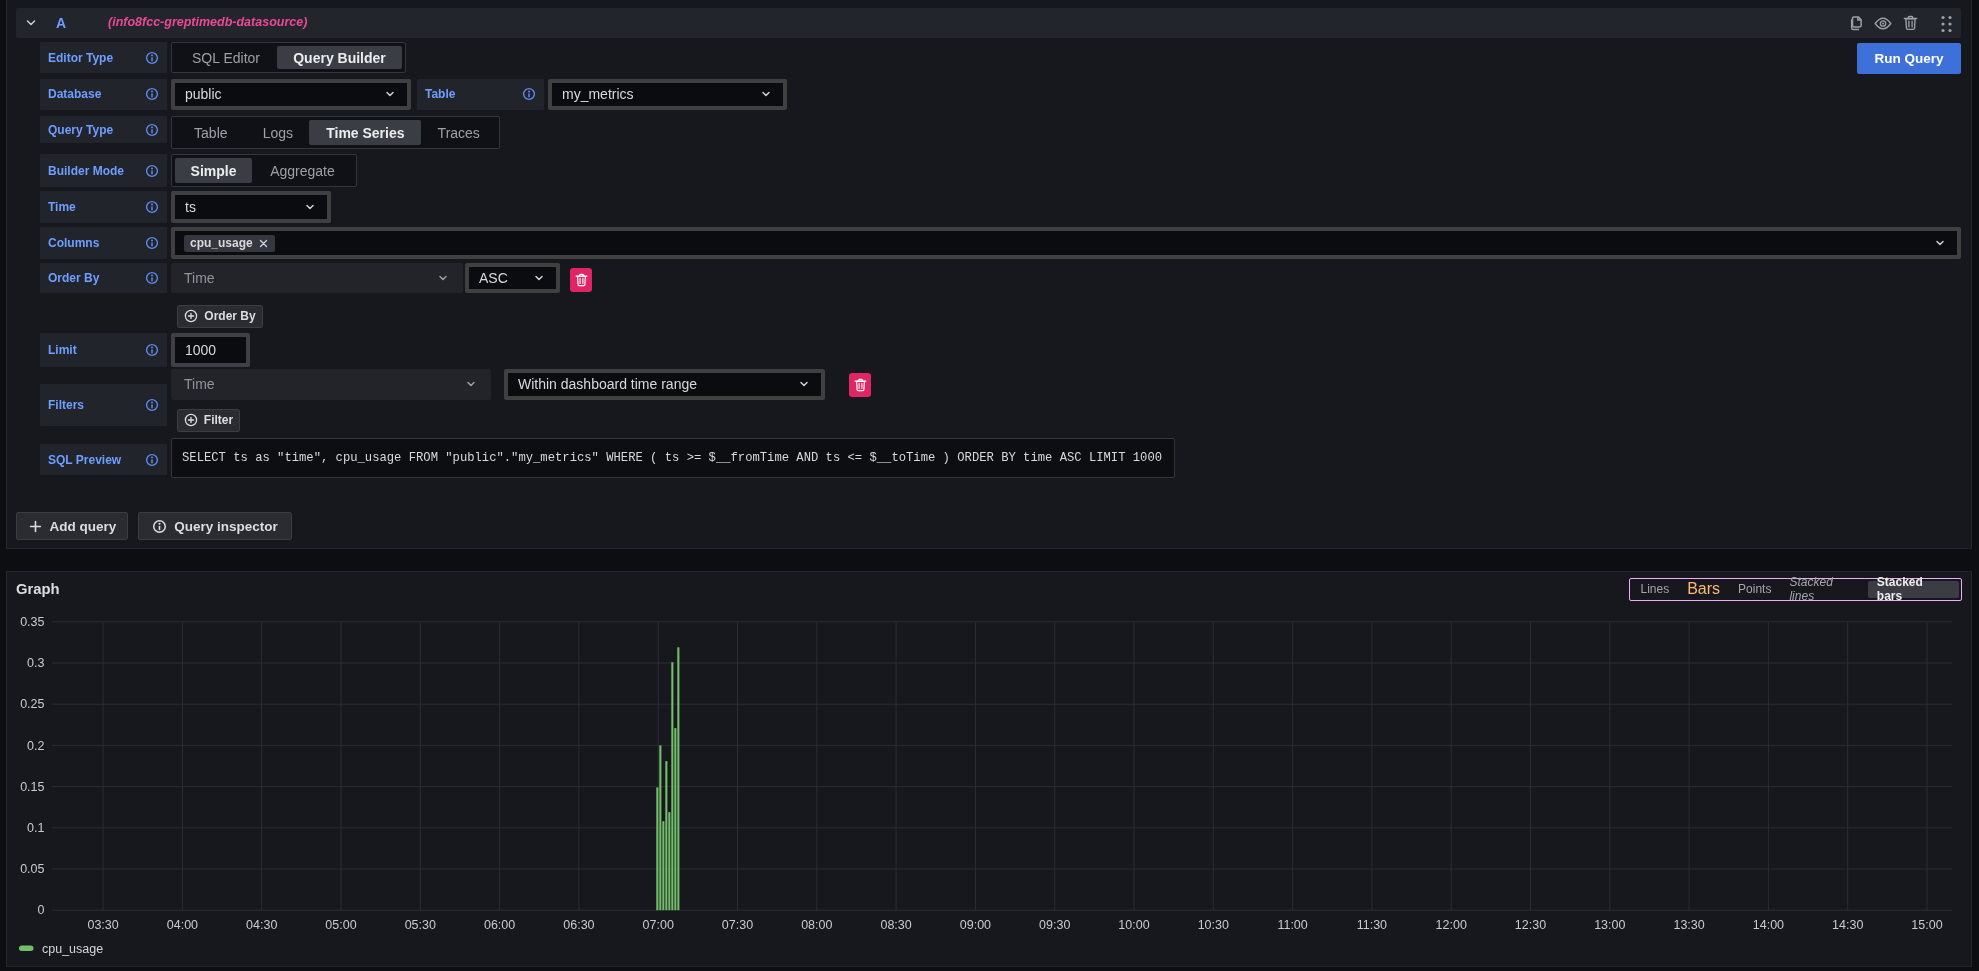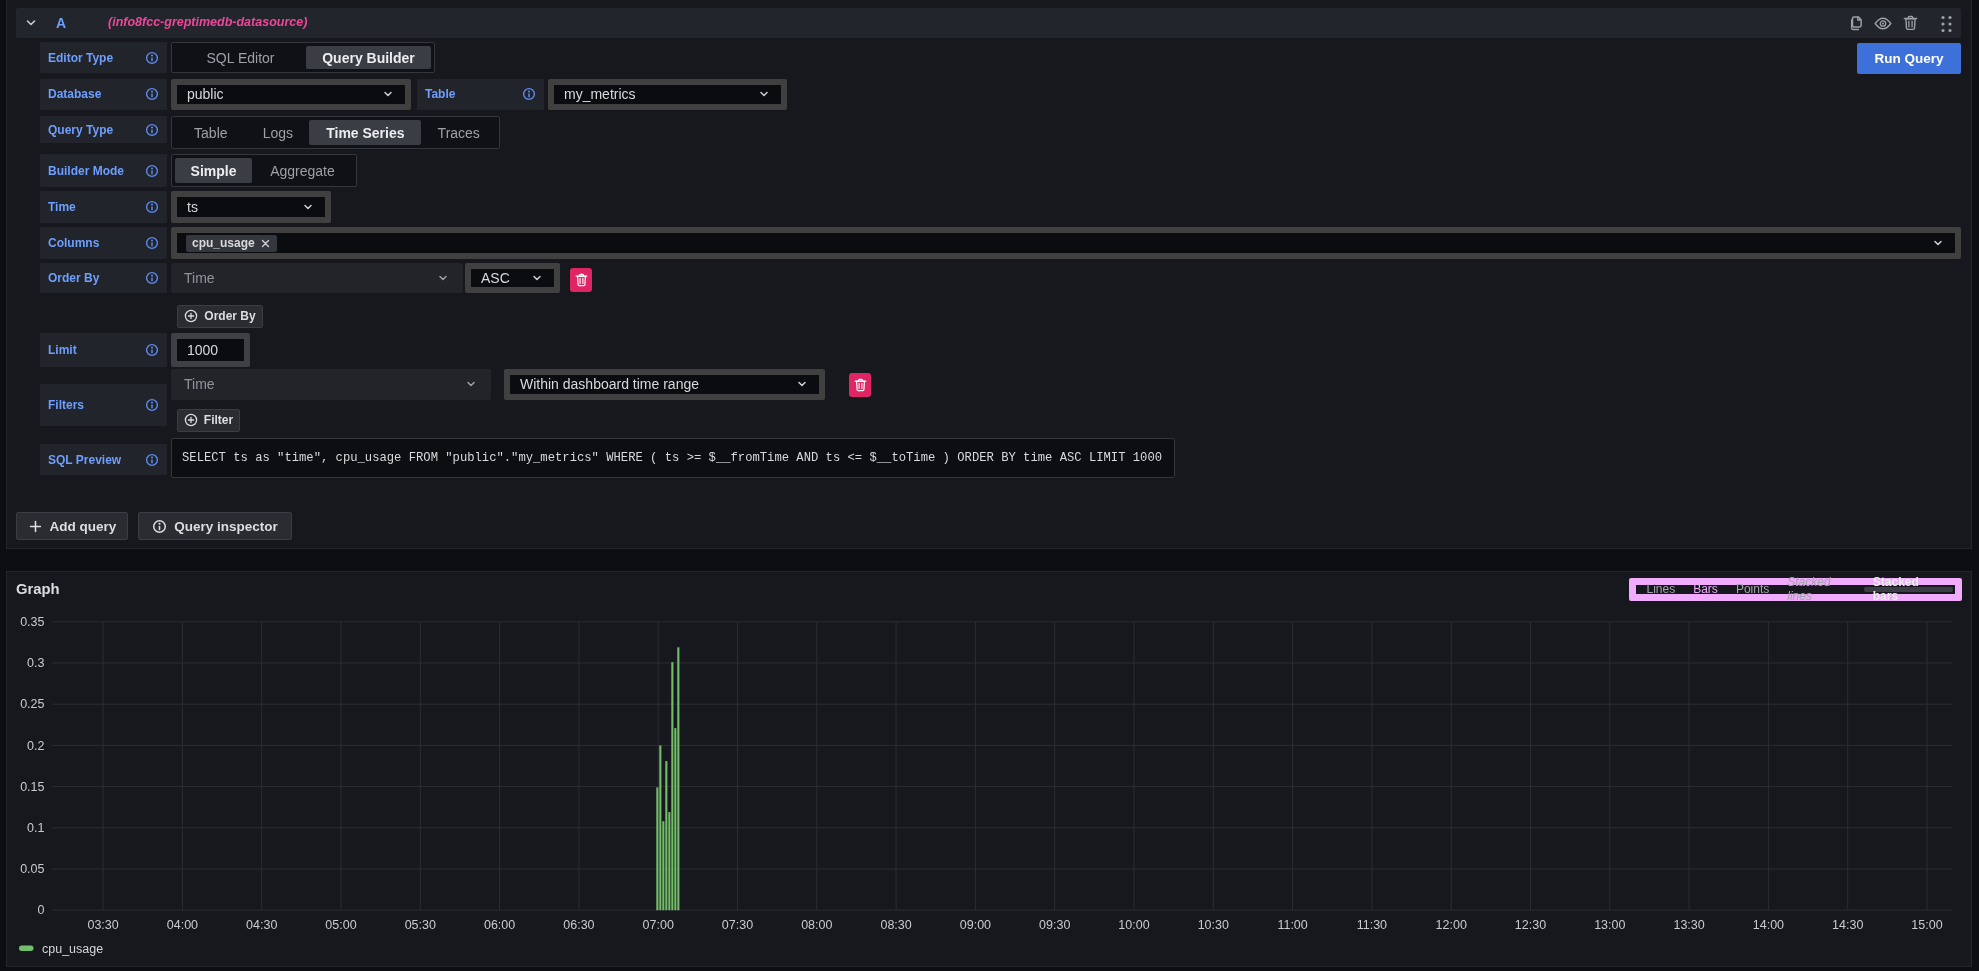--- a/index.html
+++ b/index.html
@@ -4,21 +4,21 @@
 <style>
   * { margin:0; padding:0; box-sizing:border-box; }
   html,body { width:1979px; height:971px; background:#0d0e12; font-family:"Liberation Sans", sans-serif; overflow:hidden; }
   .abs { position:absolute; }
   #stage { position:relative; width:1979px; height:971px; }
   .panel { position:absolute; background:#16181d; border:1px solid #24262c; }
   .lblbox { position:absolute; left:40px; width:127px; background:#21242b; border-radius:1px;
             display:flex; align-items:center; padding:0 8px; }
   .lblbox .t { color:#6e9fff; font-size:12px; font-weight:700; }
   .lblbox svg { margin-left:auto; }
-  .sel { position:absolute; background:#0b0c0f; border:6px solid #404040; border-radius:2px;
+  .sel { position:absolute; background:#0b0c0f; border:4px solid #404040; border-radius:2px;
          display:flex; align-items:center; padding:0 10px; color:#d8d9da; font-size:14px; }
   .chev { margin-left:auto; }
   .seldis { position:absolute; background:#22242a; border:1px solid #22242a; border-radius:2px;
             display:flex; align-items:center; padding:0 12px; color:#92949c; font-size:14px; }
   .rgroup { position:absolute; background:#101116; border:1px solid #33363c; border-radius:2px;
             display:flex; align-items:stretch; padding:3px; }
   .ritem { display:flex; align-items:center; padding:0 16px; color:#9da0a7; font-size:14px; border-radius:2px; }
   .ritem.on { background:#3a3d44; color:#ecedef; font-weight:700; }
   .btn2 { position:absolute; background:#2a2c32; border:1px solid #3a3d44; border-radius:2px; display:flex; align-items:center;
           justify-content:center; color:#dcdde0; font-size:12px; font-weight:700; gap:6px; }
@@ -68,21 +68,21 @@
   <div class="abs" style="left:1857px; top:43px; width:104px; height:31px; background:#3d71d9; border-radius:2px; display:flex; align-items:center; justify-content:center; color:#ffffff; font-size:13.5px; font-weight:700;">Run Query</div>
   <div id="rows">
 <div class="lblbox" style="top:42px; height:31px;">
         <span class="t">Editor Type</span>
         <svg width="14" height="14" viewBox="0 0 14 14">
           <circle cx="7" cy="7" r="5.4" fill="none" stroke="#5e8bef" stroke-width="1.4"></circle>
           <circle cx="7" cy="4.4" r="1" fill="#5e8bef"></circle>
           <rect x="6.25" y="6.2" width="1.5" height="4.3" rx="0.7" fill="#5e8bef"></rect>
         </svg>
       </div>
-<div class="rgroup" style="left:171px; top:42px; width:264px; height:31px;">
+<div class="rgroup" style="left:171px; top:42px; width:235px; height:31px;">
 <div class="ritem" style="flex:1; justify-content:center;">SQL Editor</div>
 <div class="ritem on" style="justify-content:center; width:125px;">Query Builder</div>
       </div>
 <div class="lblbox" style="top:78.5px; height:31.5px;">
         <span class="t">Database</span>
         <svg width="14" height="14" viewBox="0 0 14 14">
           <circle cx="7" cy="7" r="5.4" fill="none" stroke="#5e8bef" stroke-width="1.4"></circle>
           <circle cx="7" cy="4.4" r="1" fill="#5e8bef"></circle>
           <rect x="6.25" y="6.2" width="1.5" height="4.3" rx="0.7" fill="#5e8bef"></rect>
         </svg>
@@ -232,23 +232,23 @@
 <div class="btn2" style="left:138px; top:512px; width:154px; height:28px; font-size:13.5px; gap:7px;"><svg width="15" height="15" viewBox="0 0 14 14">
           <circle cx="7" cy="7" r="5.4" fill="none" stroke="#dcdde0" stroke-width="1.4"></circle>
           <circle cx="7" cy="4.4" r="1" fill="#dcdde0"></circle>
           <rect x="6.25" y="6.2" width="1.5" height="4.3" rx="0.7" fill="#dcdde0"></rect>
         </svg>Query inspector</div>
 </div>
 
   <div class="panel" style="left:6px; top:571px; width:1966px; height:396px; background:#16181d;"></div>
   <div class="abs" style="left:16px; top:581px; color:#dcdde0; font-size:14.8px; font-weight:700;">Graph</div>
   <div id="graph">
-<div class="abs" style="left:1628.5px; top:577.5px; width:333px; height:23px; border:7px solid #f0abfc; border-radius:2px; background:#16181d; display:flex; align-items:stretch; padding:2px;">
+<div class="abs" style="left:1628.5px; top:577.5px; width:333px; height:23px; border:1px solid #f0abfc; border-radius:2px; background:#16181d; display:flex; align-items:stretch; padding:2px;">
 <div style="display:flex; align-items:center; padding:0 9px; color:#a2a5ab; font-size:12px;">Lines</div>
-<div style="display:flex; align-items:center; padding:0 9px; color:#f0abfc; font-size:12px;">Bars</div>
+<div style="display:flex; align-items:center; padding:0 9px; color:#fdba74; font-size:16px;">Bars</div>
 <div style="display:flex; align-items:center; padding:0 9px; color:#a2a5ab; font-size:12px;">Points</div>
 <div style="display:flex; align-items:center; padding:0 9px; color:#a2a5ab; font-size:12px;font-style:italic;">Stacked lines</div>
 <div style="display:flex; align-items:center; padding:0 9px; color:#eceded; font-size:12px; font-weight:700; background:#3a3d44; border-radius:2px;">Stacked bars</div>
       </div>
 <svg class="abs" style="left:0; top:0;" width="1979" height="971" viewBox="0 0 1979 971">
         <line x1="52" y1="910.2" x2="1952" y2="910.2" stroke="#2a2d33" stroke-width="1"></line>
         <line x1="52" y1="869.0" x2="1952" y2="869.0" stroke="#2a2d33" stroke-width="1"></line>
         <line x1="52" y1="827.8" x2="1952" y2="827.8" stroke="#2a2d33" stroke-width="1"></line>
         <line x1="52" y1="786.6" x2="1952" y2="786.6" stroke="#2a2d33" stroke-width="1"></line>
         <line x1="52" y1="745.4" x2="1952" y2="745.4" stroke="#2a2d33" stroke-width="1"></line>

